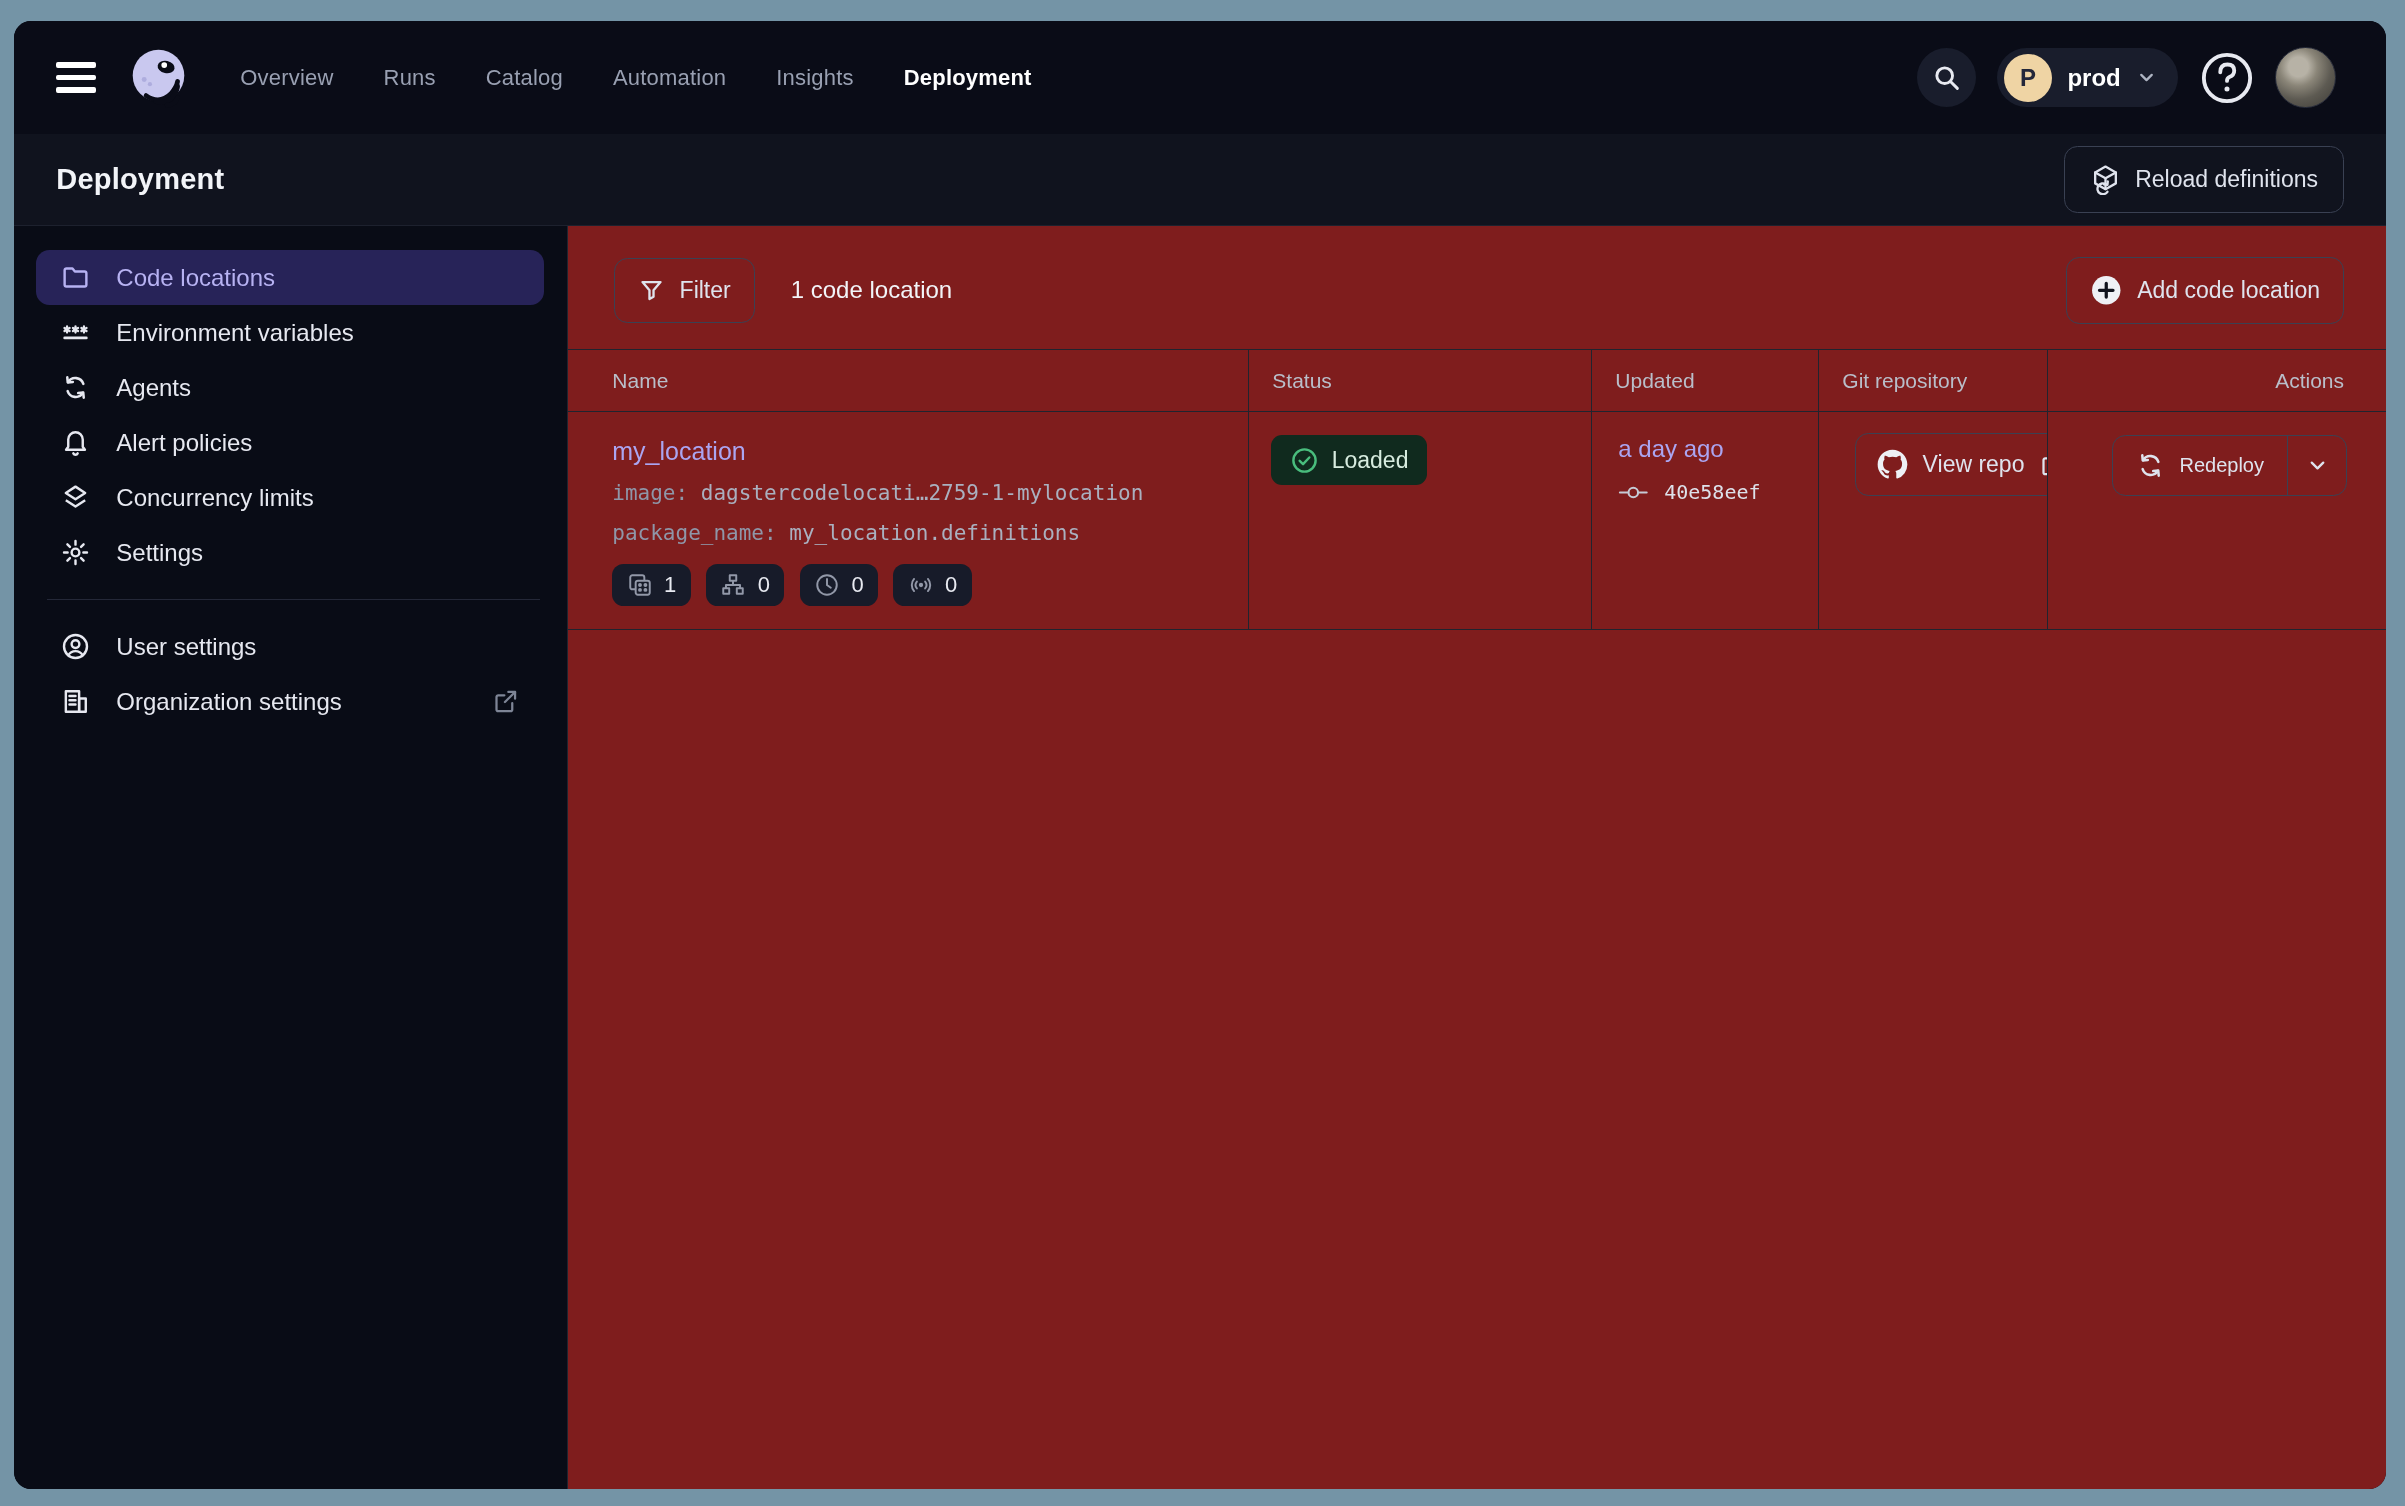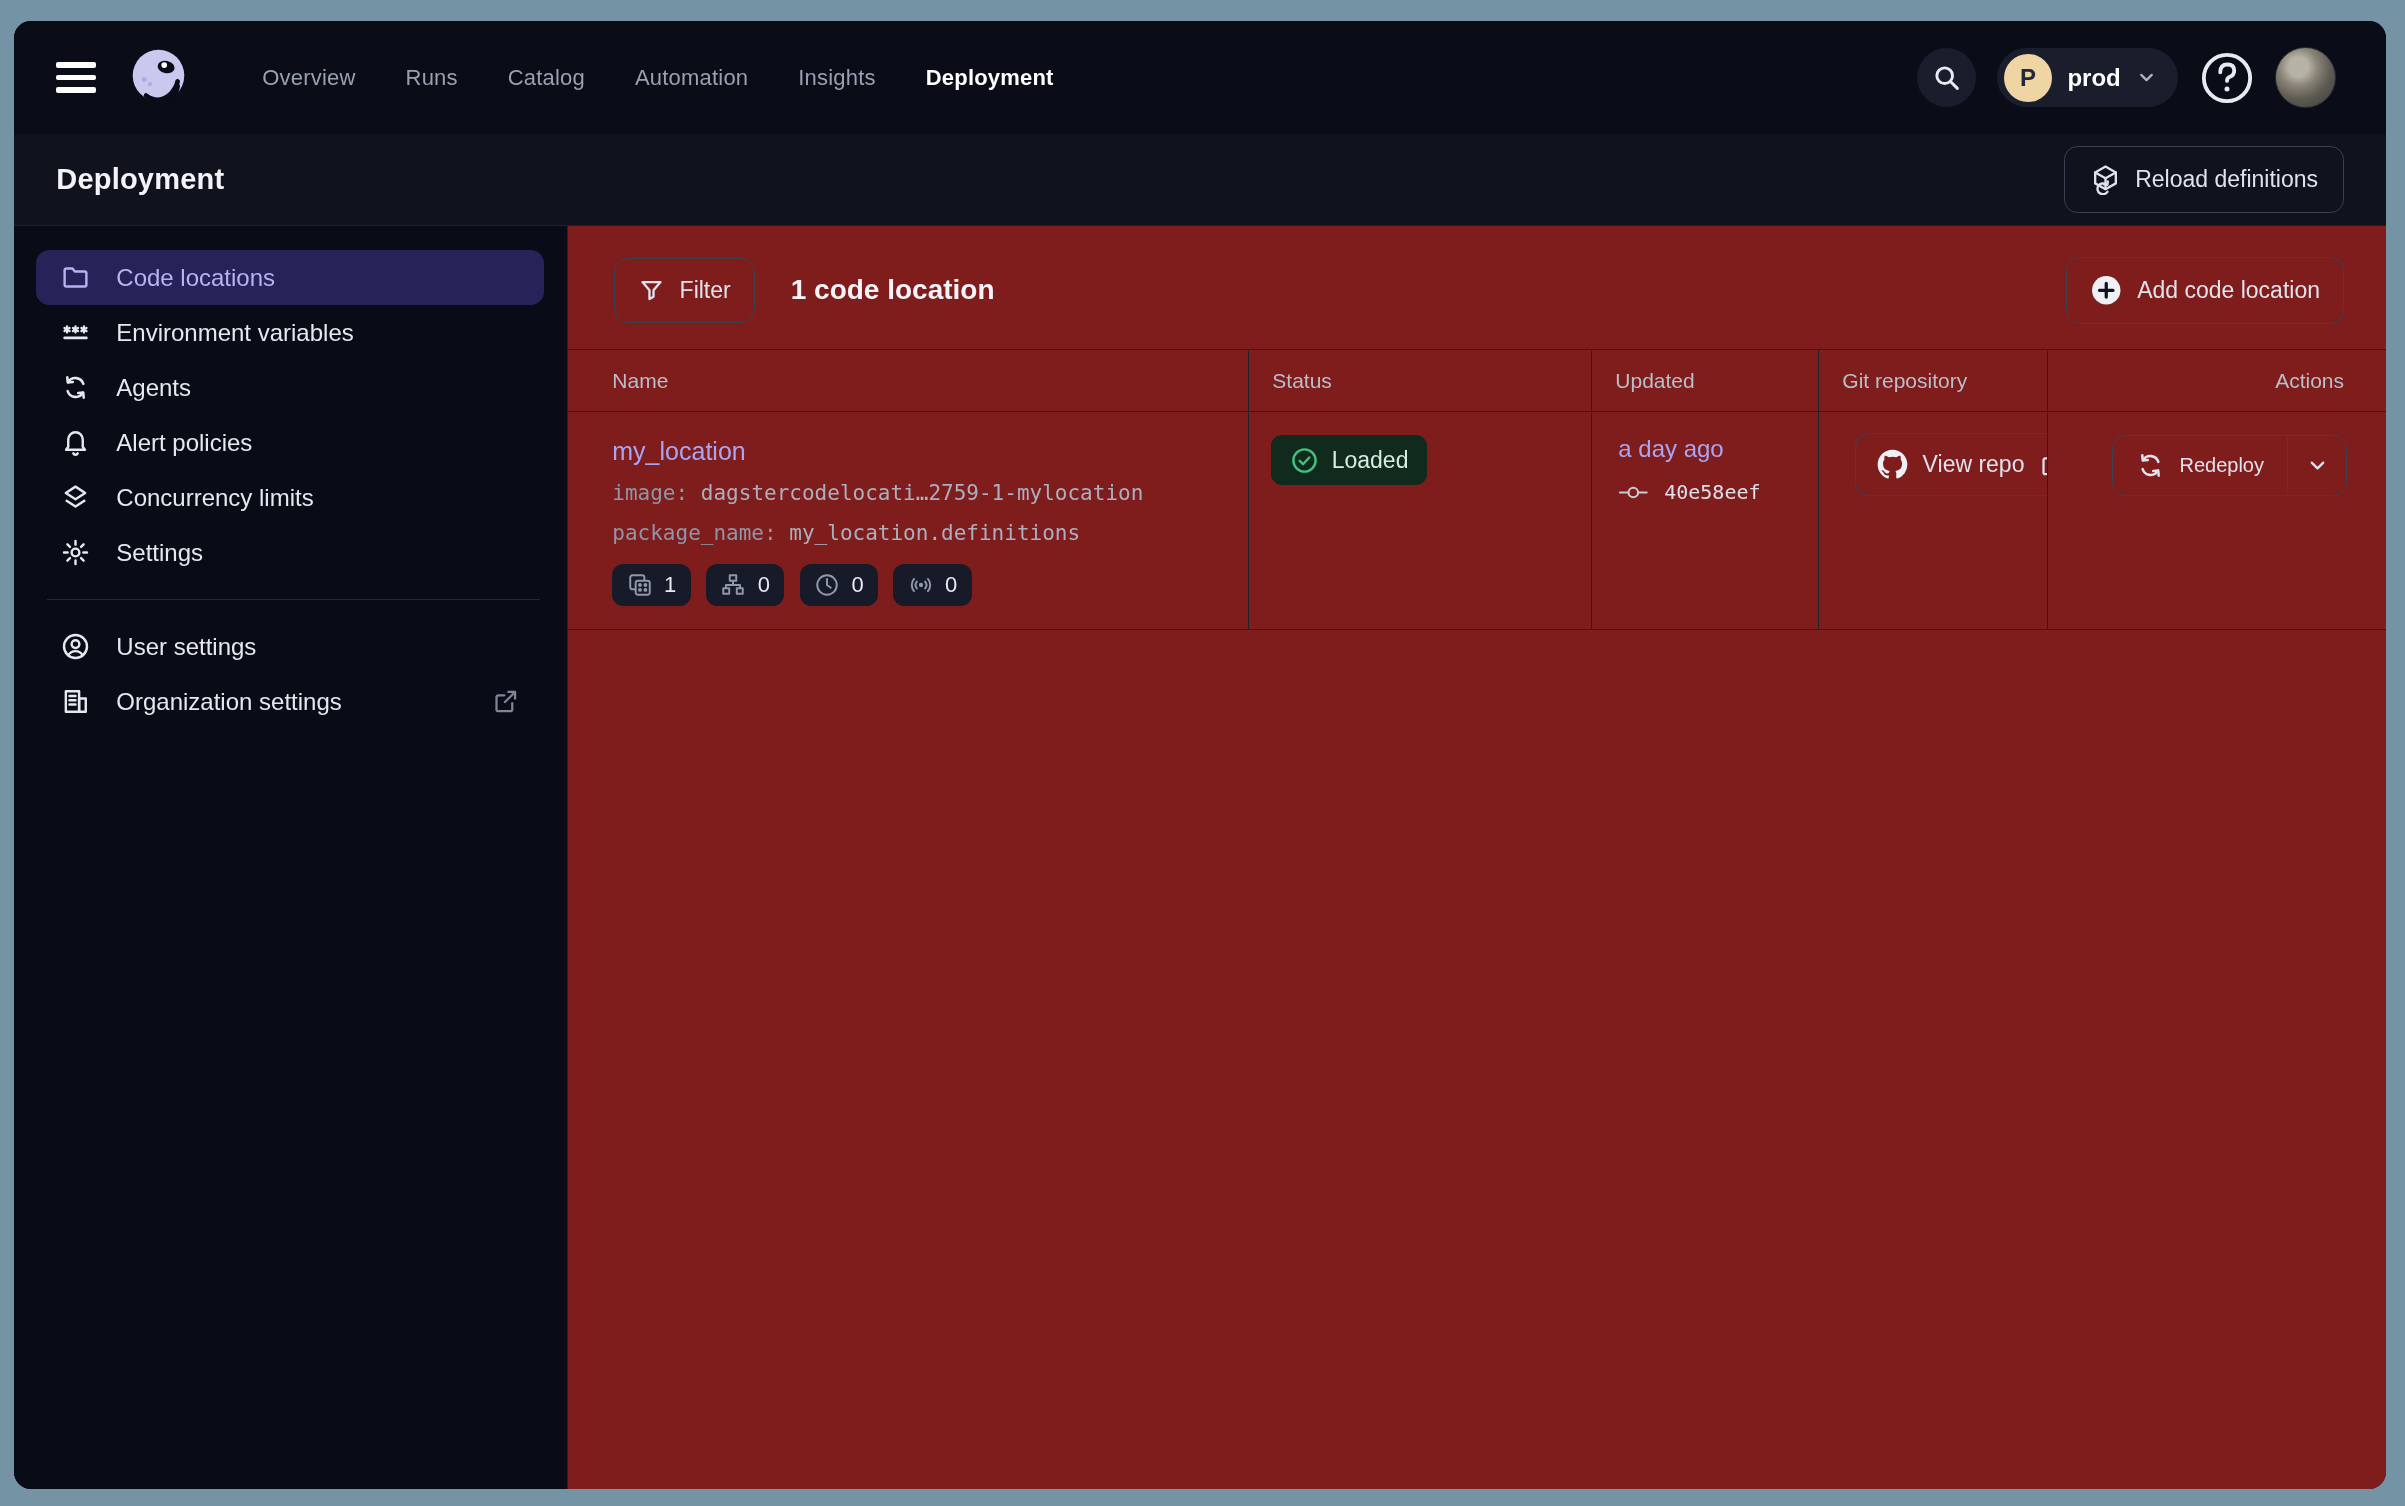--- a/index.html
+++ b/index.html
@@ -18,21 +18,21 @@
     color:#e8eaf1;
   }
   
   .navbar {
     height:113px; background:#0a0c17; flex:0 0 auto;
     display:flex; align-items:center; padding:0 50px 0 42px;
   }
   .hamburger { width:40px; height:31px; display:flex; flex-direction:column; justify-content:space-between; cursor:pointer; }
   .hamburger span { display:block; height:5.7px; background:#ffffff; border-radius:1.9px; }
   .logo { width:63px; height:63px; margin-left:31px; flex:0 0 auto; }
-  .nav-items { display:flex; align-items:center; gap:50px; margin-left:72px; }
+  .nav-items { display:flex; align-items:center; gap:50px; margin-left:50px; }
   .nav-item { font-size:22px; color:#99a0b2; cursor:pointer; letter-spacing:0.2px; }
   .nav-item.active { color:#ffffff; font-weight:700; }
   .nav-right { margin-left:auto; display:flex; align-items:center; gap:21px; }
   .icon-circle-btn {
     width:59px; height:59px; border-radius:50%; background:#191d2c;
     display:flex; align-items:center; justify-content:center; cursor:pointer; color:#e8eaf1;
   }
   .env-pill {
     height:59px; border-radius:32px; background:#191d2c; display:flex; align-items:center;
     padding:0 21px 0 6.7px; gap:15.3px; cursor:pointer;
@@ -74,21 +74,21 @@
     padding:0 25px; gap:26px; font-size:24px; color:#e6e8f0; cursor:pointer; flex:0 0 auto;
   }
   .side-item.selected { background:#272358; color:#b7b2f2; }
   .side-item .label { flex:1 1 auto; }
   .side-item svg { flex:0 0 auto; }
   .side-divider { border-top:1px solid #242838; margin:19px 27px 19px 32.5px; }
   
   .main { flex:1 1 auto; min-width:0; display:flex; flex-direction:column; background:#7f1d1d; }
   .toolbar { height:123px; flex:0 0 auto; display:flex; align-items:center; padding:5.7px 42px 0 46px; }
   .filter-btn { height:65px; padding:0 23px; }
-  .count-text { margin-left:36px; font-size:28px; font-weight:700; color:#f2f4f8; }
+  .count-text { margin-left:36px; font-size:24px; font-weight:400; color:#f2f4f8; }
   .add-btn { margin-left:auto; height:67px; padding:0 23px; }
   .table { flex:0 0 auto; border-top:1px solid #20242f; }
   .thead, .trow { display:grid; grid-template-columns:680px 343px 227px 229px 1fr; }
   .thead { height:62px; border-bottom:1px solid #20242f; }
   .th {
     display:flex; align-items:center; font-size:21px; color:#b9bec9;
     padding-left:23px; border-left:1px solid #20242f; overflow:hidden;
   }
   .th:first-child { border-left:none; padding-left:44px; }
   .th.right { justify-content:flex-end; padding-right:42px; padding-left:0; }

